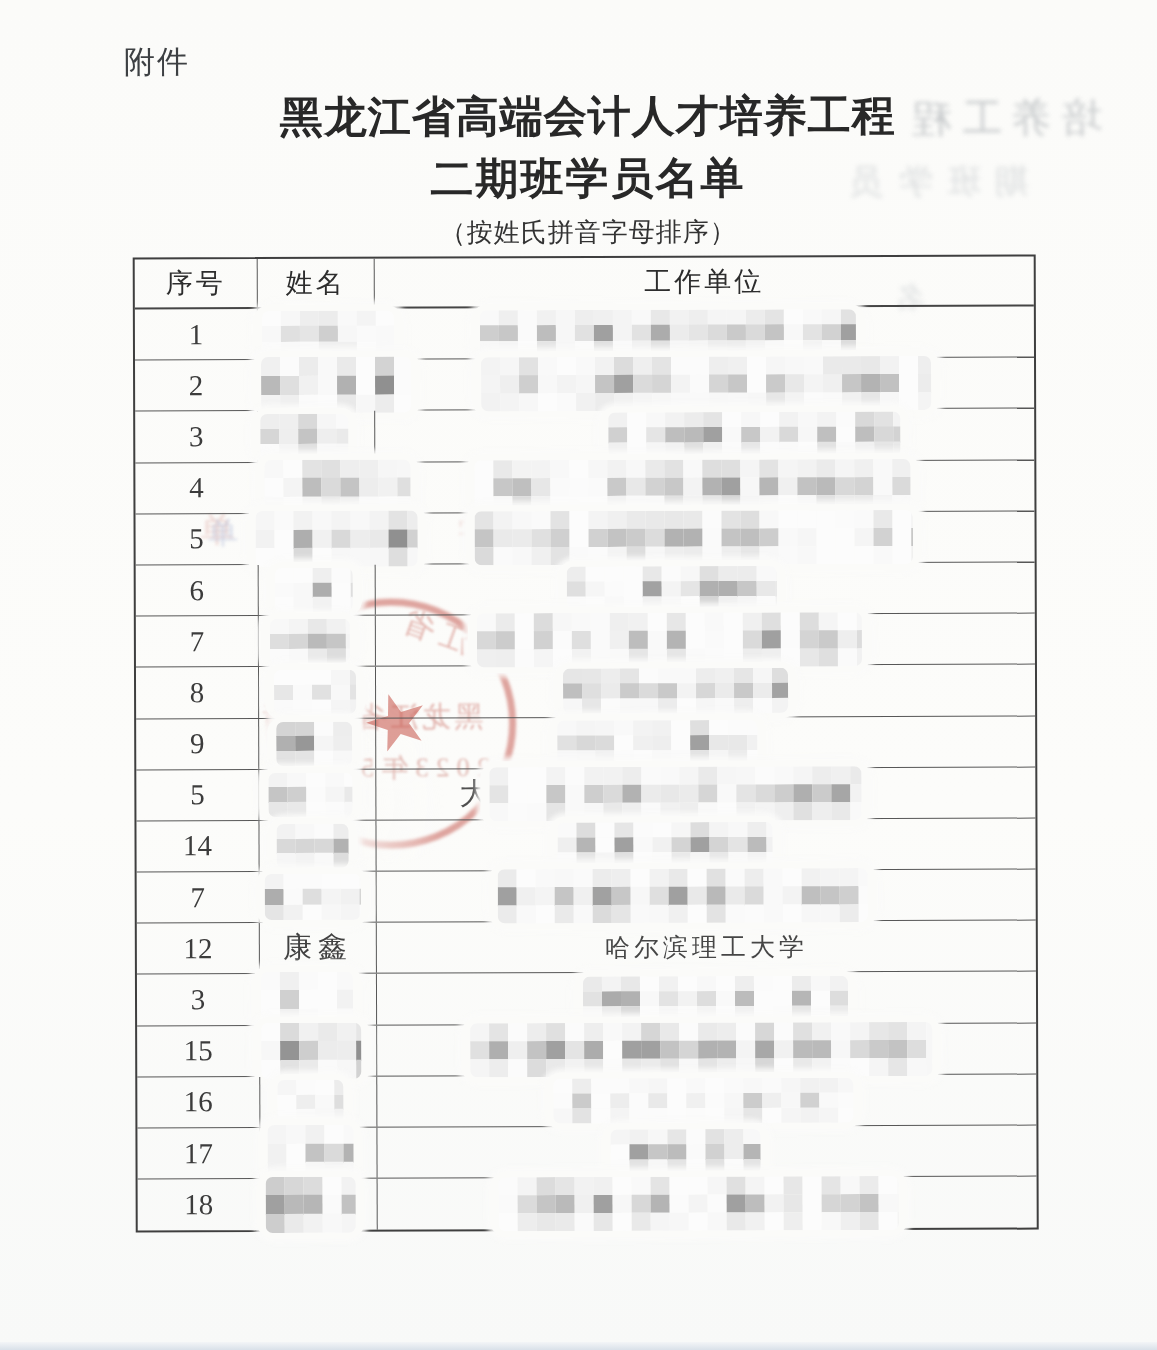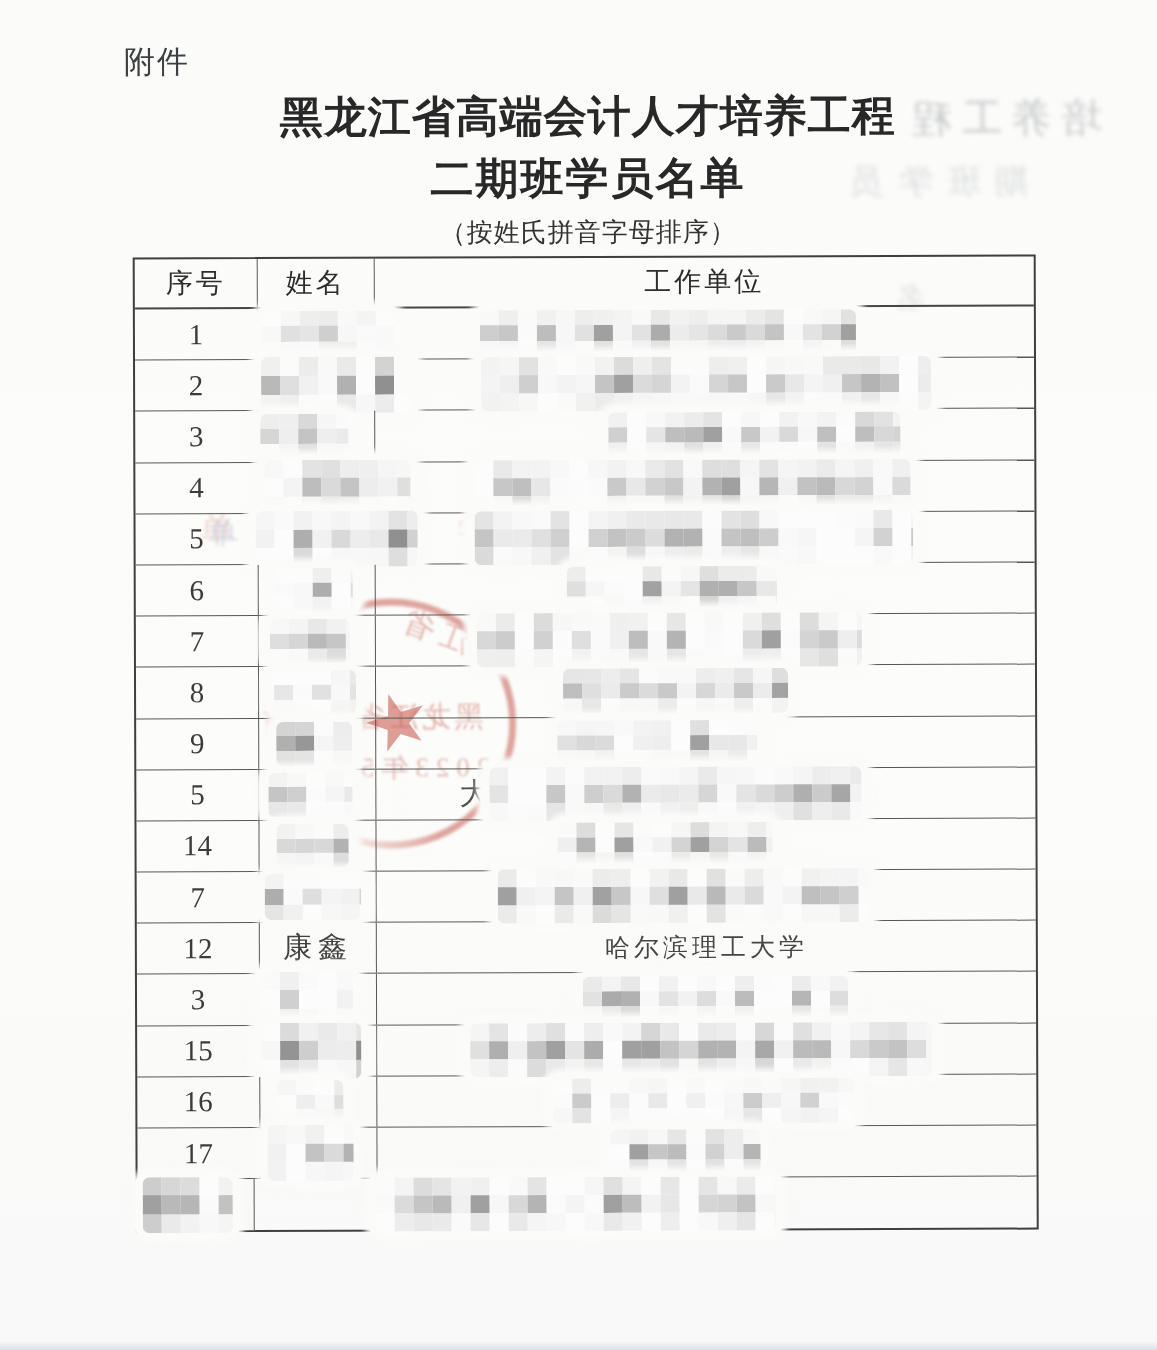--- a/index.html
+++ b/index.html
@@ -1525,20 +1525,23 @@
                   <span style="left: 114px; top: 30px; width: 19px; height: 15.5px; background: rgb(251, 251, 251);"></span>
                   <span style="left: 133px; top: 0px; width: 19px; height: 15.5px; background: rgb(248, 248, 248);"></span>
                   <span style="left: 133px; top: 15px; width: 19px; height: 15.5px; background: rgb(181, 181, 181);"></span>
                   <span style="left: 133px; top: 30px; width: 19px; height: 15.5px; background: rgb(228, 228, 228);"></span>
                 </span>
               </span>
             </div>
   </div>
 
   <div class="trow">
+    <div class="c c-no">
+              <span class="no">18</span>
+            </div>
     <div class="c c-name">
               <span class="name-txt"></span>
               <span class="halo" style="left: -4px;">
                 <span class="mosaic" style="width: 90px; height: 56px;">
                   <span style="left: 0px; top: 0px; width: 19px; height: 19.1667px; background: rgb(205, 205, 205);"></span>
                   <span style="left: 0px; top: 18.6667px; width: 19px; height: 19.1667px; background: rgb(160, 160, 160);"></span>
                   <span style="left: 0px; top: 37.3333px; width: 19px; height: 19.1667px; background: rgb(205, 205, 205);"></span>
                   <span style="left: 19px; top: 0px; width: 19px; height: 19.1667px; background: rgb(215, 215, 215);"></span>
                   <span style="left: 19px; top: 18.6667px; width: 19px; height: 19.1667px; background: rgb(185, 185, 185);"></span>
                   <span style="left: 19px; top: 37.3333px; width: 19px; height: 19.1667px; background: rgb(234, 234, 234);"></span>

